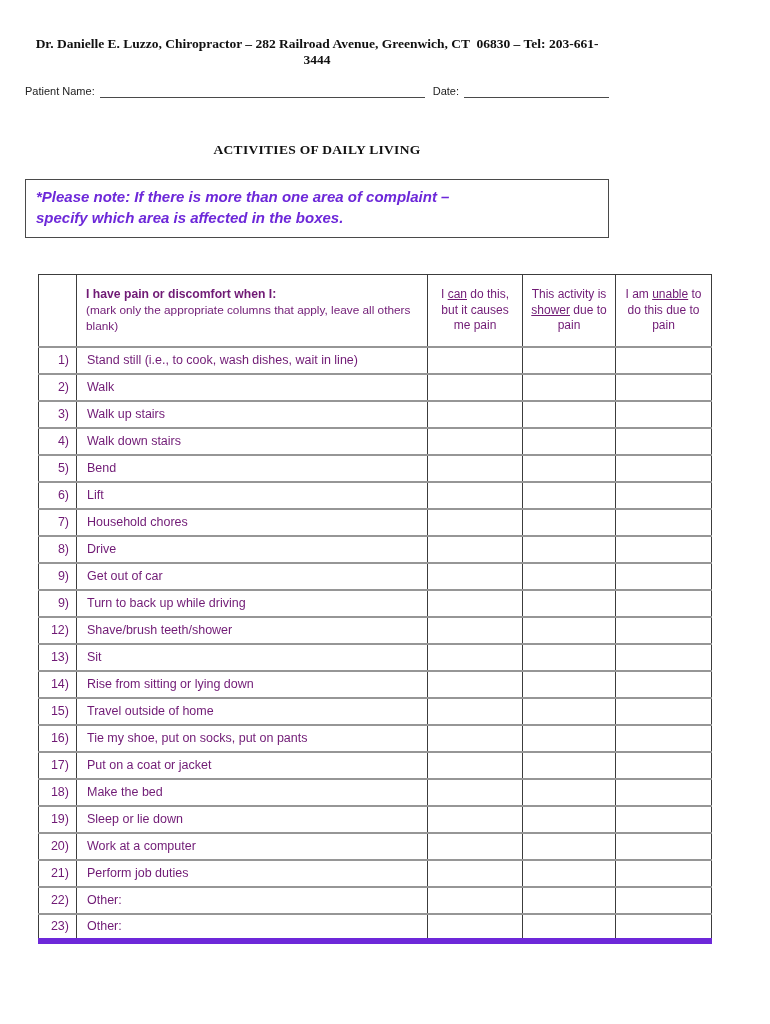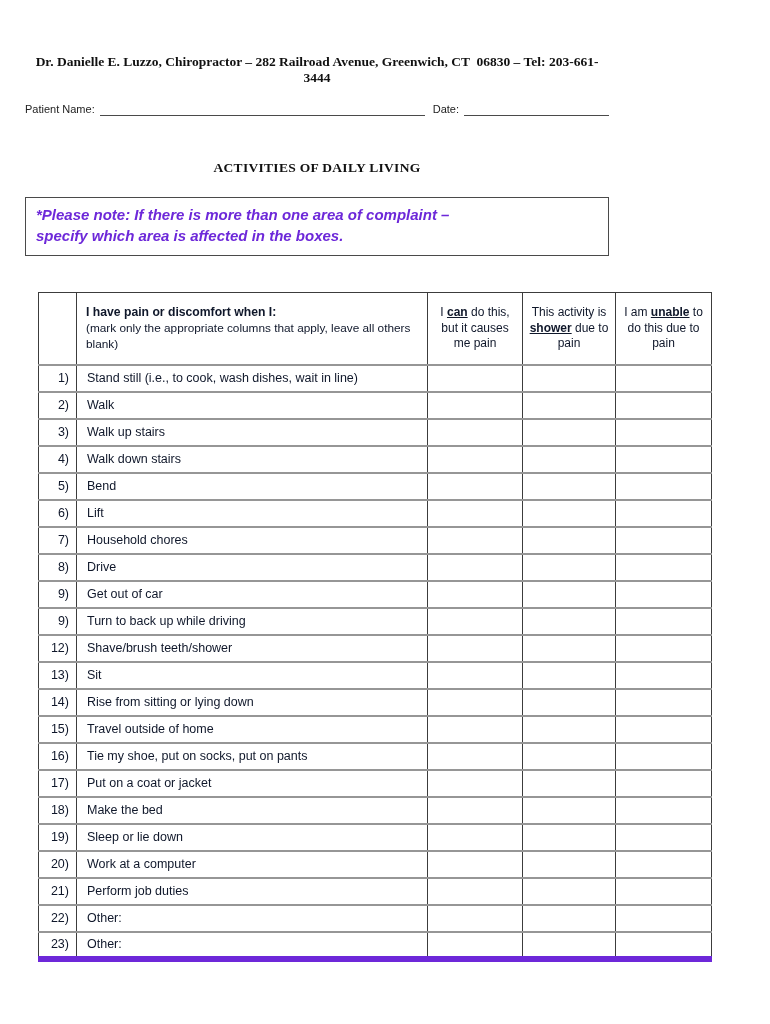--- a/index.html
+++ b/index.html
@@ -8,21 +8,21 @@
     width: 770px;
     height: 1024px;
     font-family: "Liberation Sans", sans-serif;
     color: #1a1a1a;
     position: relative;
     overflow: hidden;
   }
   .page {
     width: 634px;
     height: 1024px;
-    padding: 54px 25px 0 25px;
+    padding: 36px 25px 0 25px;
   }
   .clinic-line {
     text-align: center;
     font-family: "Liberation Serif", serif;
     font-weight: bold;
     font-size: 13.5px;
     white-space: pre-wrap;
     color: #111;
   }
   .name-date-row {
@@ -58,21 +58,21 @@
     font-size: 15px;
     line-height: 1.38;
     color: #6d28d9;
   }
   .adl-table {
     margin: 36px 0 0 13px;
     border-collapse: collapse;
     width: 673px;
     table-layout: fixed;
     font-size: 12.5px;
-    color: #0f172a;
+    color: #701a75;
   }
   .adl-table col.c-num { width: 38px; }
   .adl-table col.c-desc { width: 351px; }
   .adl-table col.c-can { width: 95px; }
   .adl-table col.c-limited { width: 93px; }
   .adl-table col.c-unable { width: 96px; }
   .adl-table th, .adl-table td {
     border: 1px solid #3c3c3c;
     vertical-align: middle;
   }
@@ -85,21 +85,21 @@
     line-height: 1.3;
   }
   .adl-table thead th.desc-head {
     text-align: left;
     padding-left: 9px;
     padding-right: 14px;
     font-size: 11.8px;
   }
   .prompt-heading { font-weight: bold; font-size: 12.2px; display: block; }
   .prompt-subtext { display: block; }
-  .em-word { font-weight: bold; text-decoration: underline; }
+  .em-word { font-weight: normal; text-decoration: underline; }
   .adl-table tbody td {
     height: 27px;
     border-top: 2px solid #969696;
     border-bottom: 2px solid #969696;
   }
   .adl-table tbody tr:last-child td { border-bottom: 6px solid #6d28d9; }
   td.num-cell { text-align: right; padding-right: 7px; }
   td.activity-cell { text-align: left; padding-left: 10px; }
 </style>
 </head>

